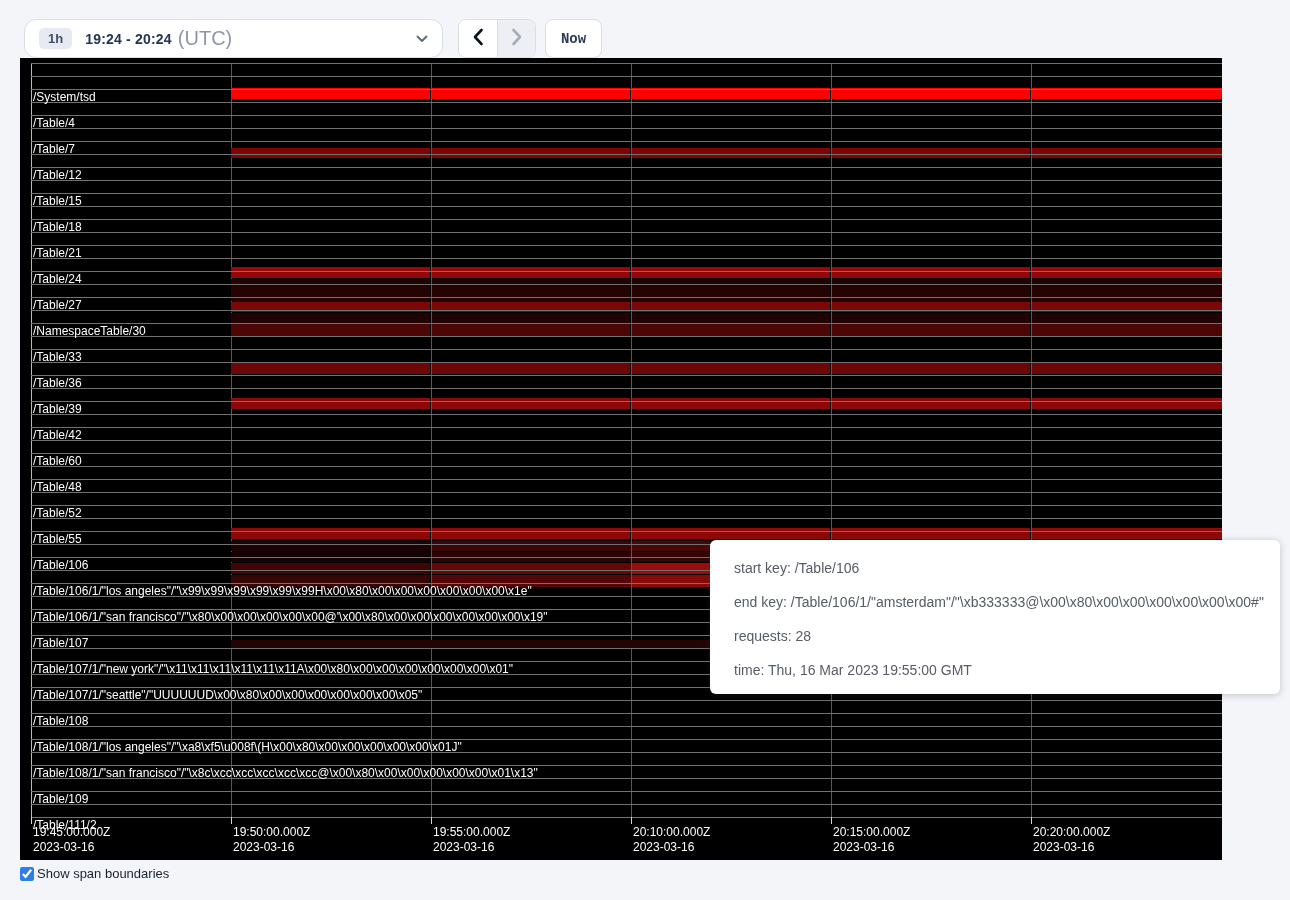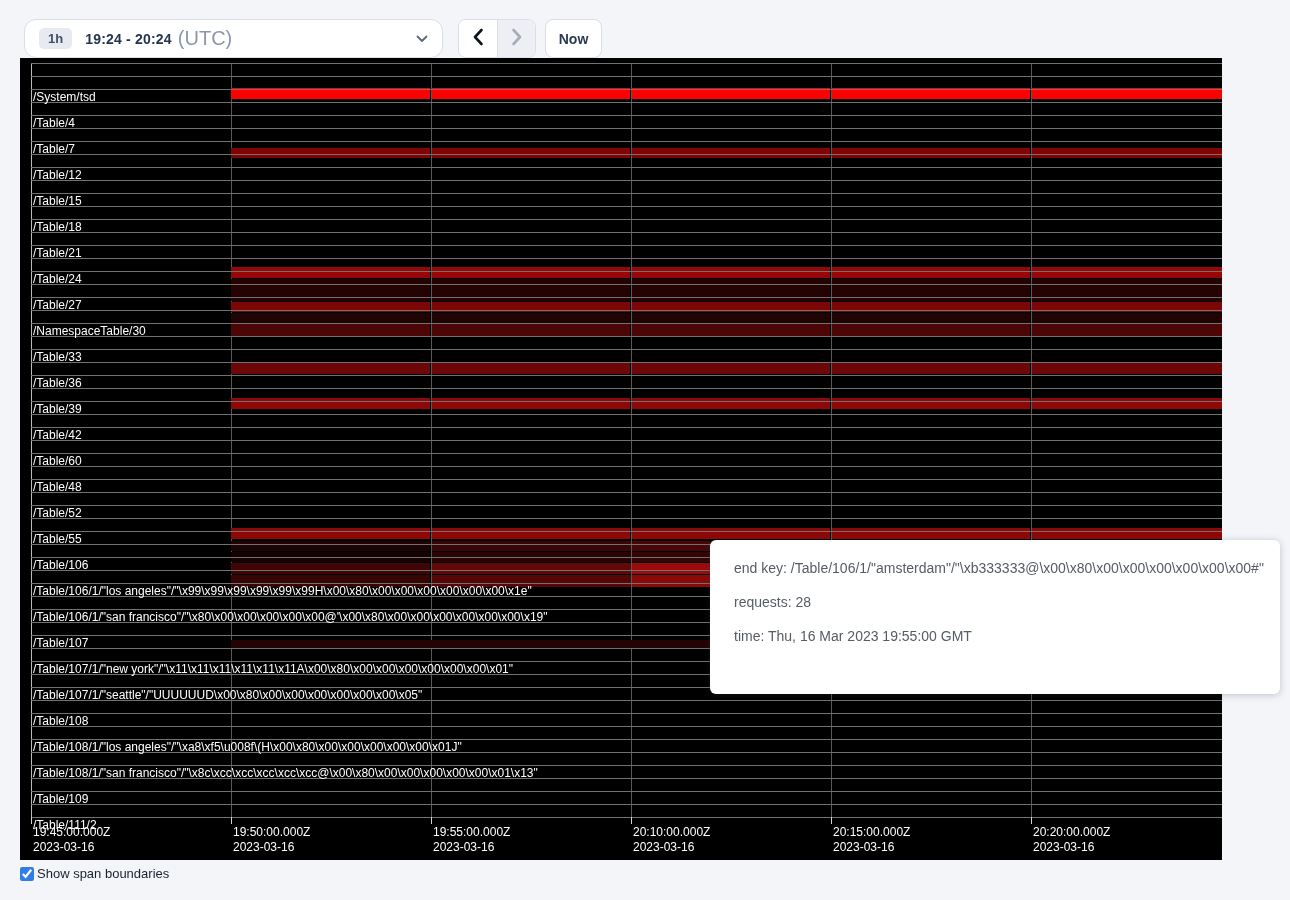--- a/index.html
+++ b/index.html
@@ -15,21 +15,21 @@
   .rtext{font-size:14px;font-weight:700;color:#253550;letter-spacing:.2px;}
   .rutc{font-size:20px;color:#8e97a9;margin-left:6px;}
   .rchev{margin-left:auto;display:flex;align-items:center;}
   .navgrp{position:absolute;left:458px;top:19px;height:39px;display:flex;
           border:1px solid #d9dde6;border-radius:8px;overflow:hidden;background:#fff;box-sizing:border-box;}
   .navbtn{width:38px;height:100%;display:flex;align-items:center;justify-content:center;
           border:none;background:#fff;cursor:pointer;padding:0;}
   .navbtn.disabled{border-left:1px solid #d9dde6;background:#edeff4;cursor:default;}
   .nowbtn{position:absolute;left:545px;top:19px;width:57px;height:39px;background:#fff;
           border:1px solid #d9dde6;border-radius:8px;font-size:14px;font-weight:700;color:#2b3a55;
-          cursor:pointer;font-family:Liberation Sans, sans-serif;}
+          cursor:pointer;font-family:Liberation Mono, monospace;}
 
   
   .canvas{position:absolute;left:20px;top:58px;width:1202px;height:802px;background:#000;}
   .vline{position:absolute;top:5px;height:754px;width:1px;background:#585858;z-index:1;}
   .vline.edge{background:#b9b9b9;}
   .band{position:absolute;z-index:2;}
   .hline{position:absolute;left:11px;width:1191px;height:1px;background:#717171;z-index:3;}
   .rowlabel{position:absolute;left:13px;height:13px;line-height:14px;font-size:12px;color:#fff;
             white-space:nowrap;z-index:4;margin-top:15px;}
   .tick{position:absolute;top:759px;height:7px;width:1px;background:#d2d2d2;z-index:3;}
@@ -264,20 +264,21 @@
       <div>2023-03-16</div>
     </div>
     <div class="tick" style="left: 1011px;"></div>
     <div class="ticklabel" style="left: 1013px;">
       <div>20:20:00.000Z</div>
       <div>2023-03-16</div>
     </div>
   </div>
 
 <div class="tooltip">
+  <div class="tline">start key: /Table/106</div>
   <div class="tline">end key: /Table/106/1/"amsterdam"/"\xb333333@\x00\x80\x00\x00\x00\x00\x00\x00#"</div>
   <div class="tline">requests: 28</div>
   <div class="tline">time: Thu, 16 Mar 2023 19:55:00 GMT</div>
 </div>
 
 <label class="footer">
   <input type="checkbox" checked="" style="">
   <span>Show span boundaries</span>
 </label>
 

